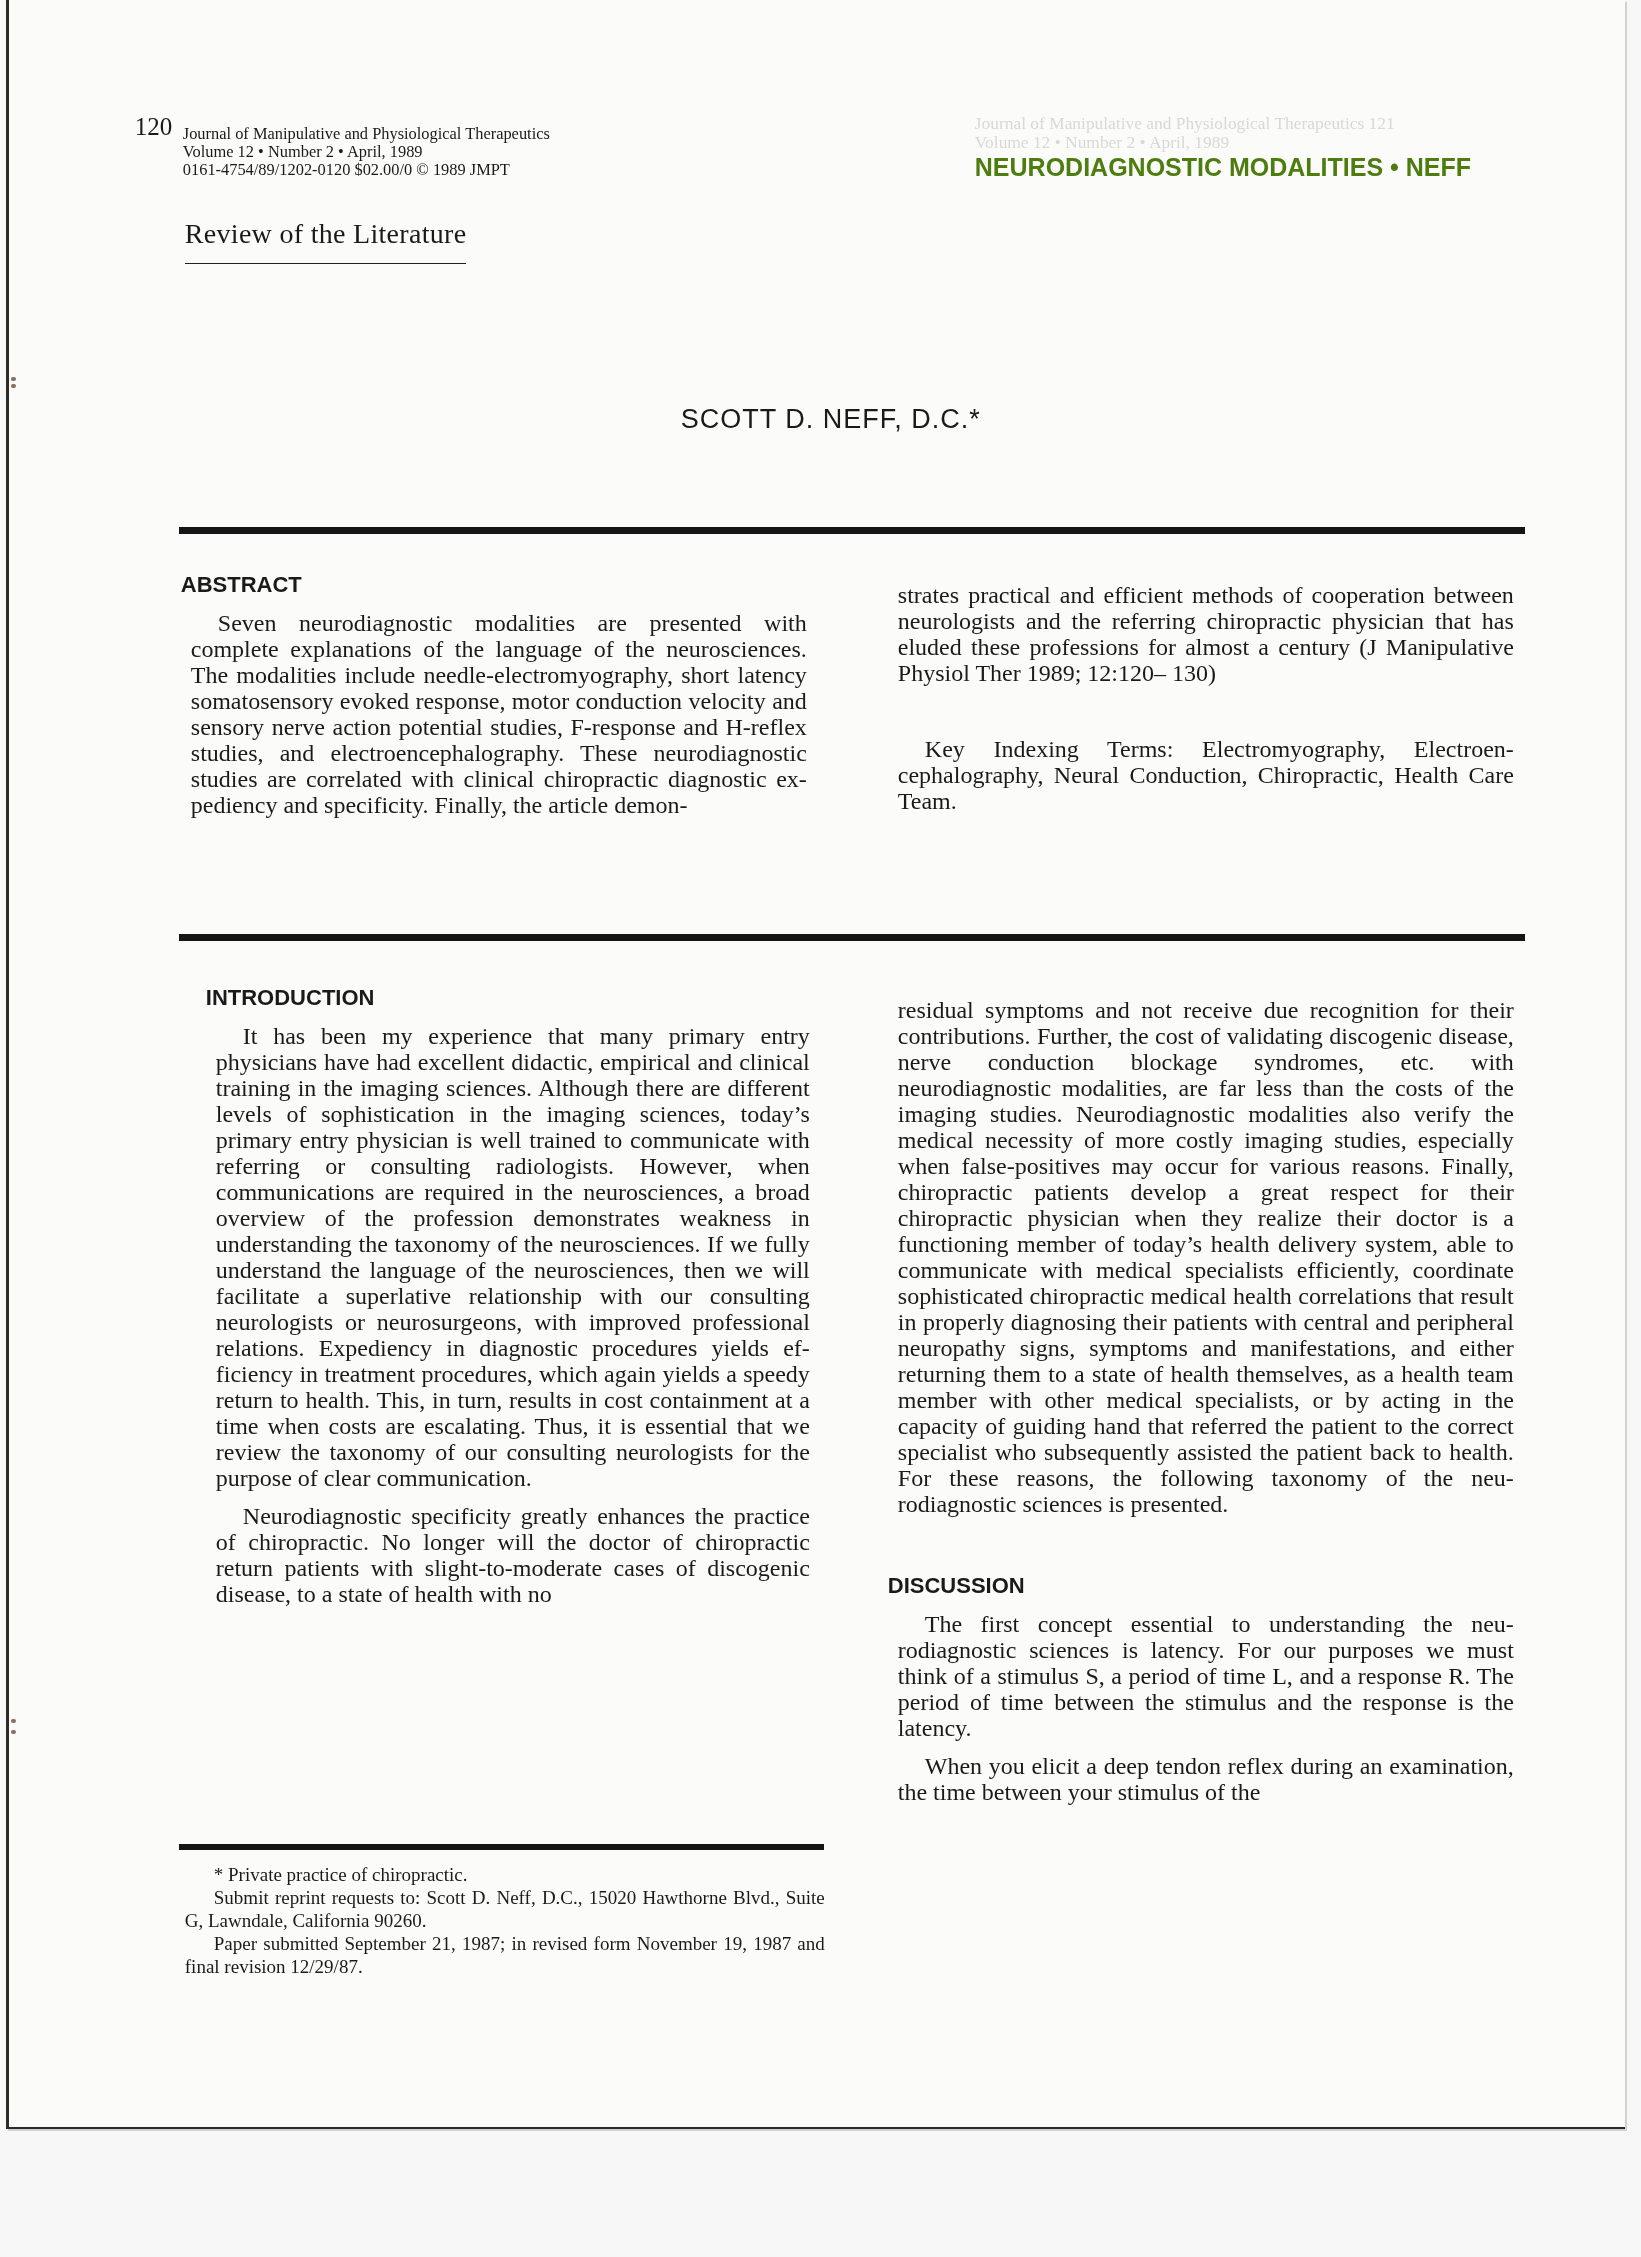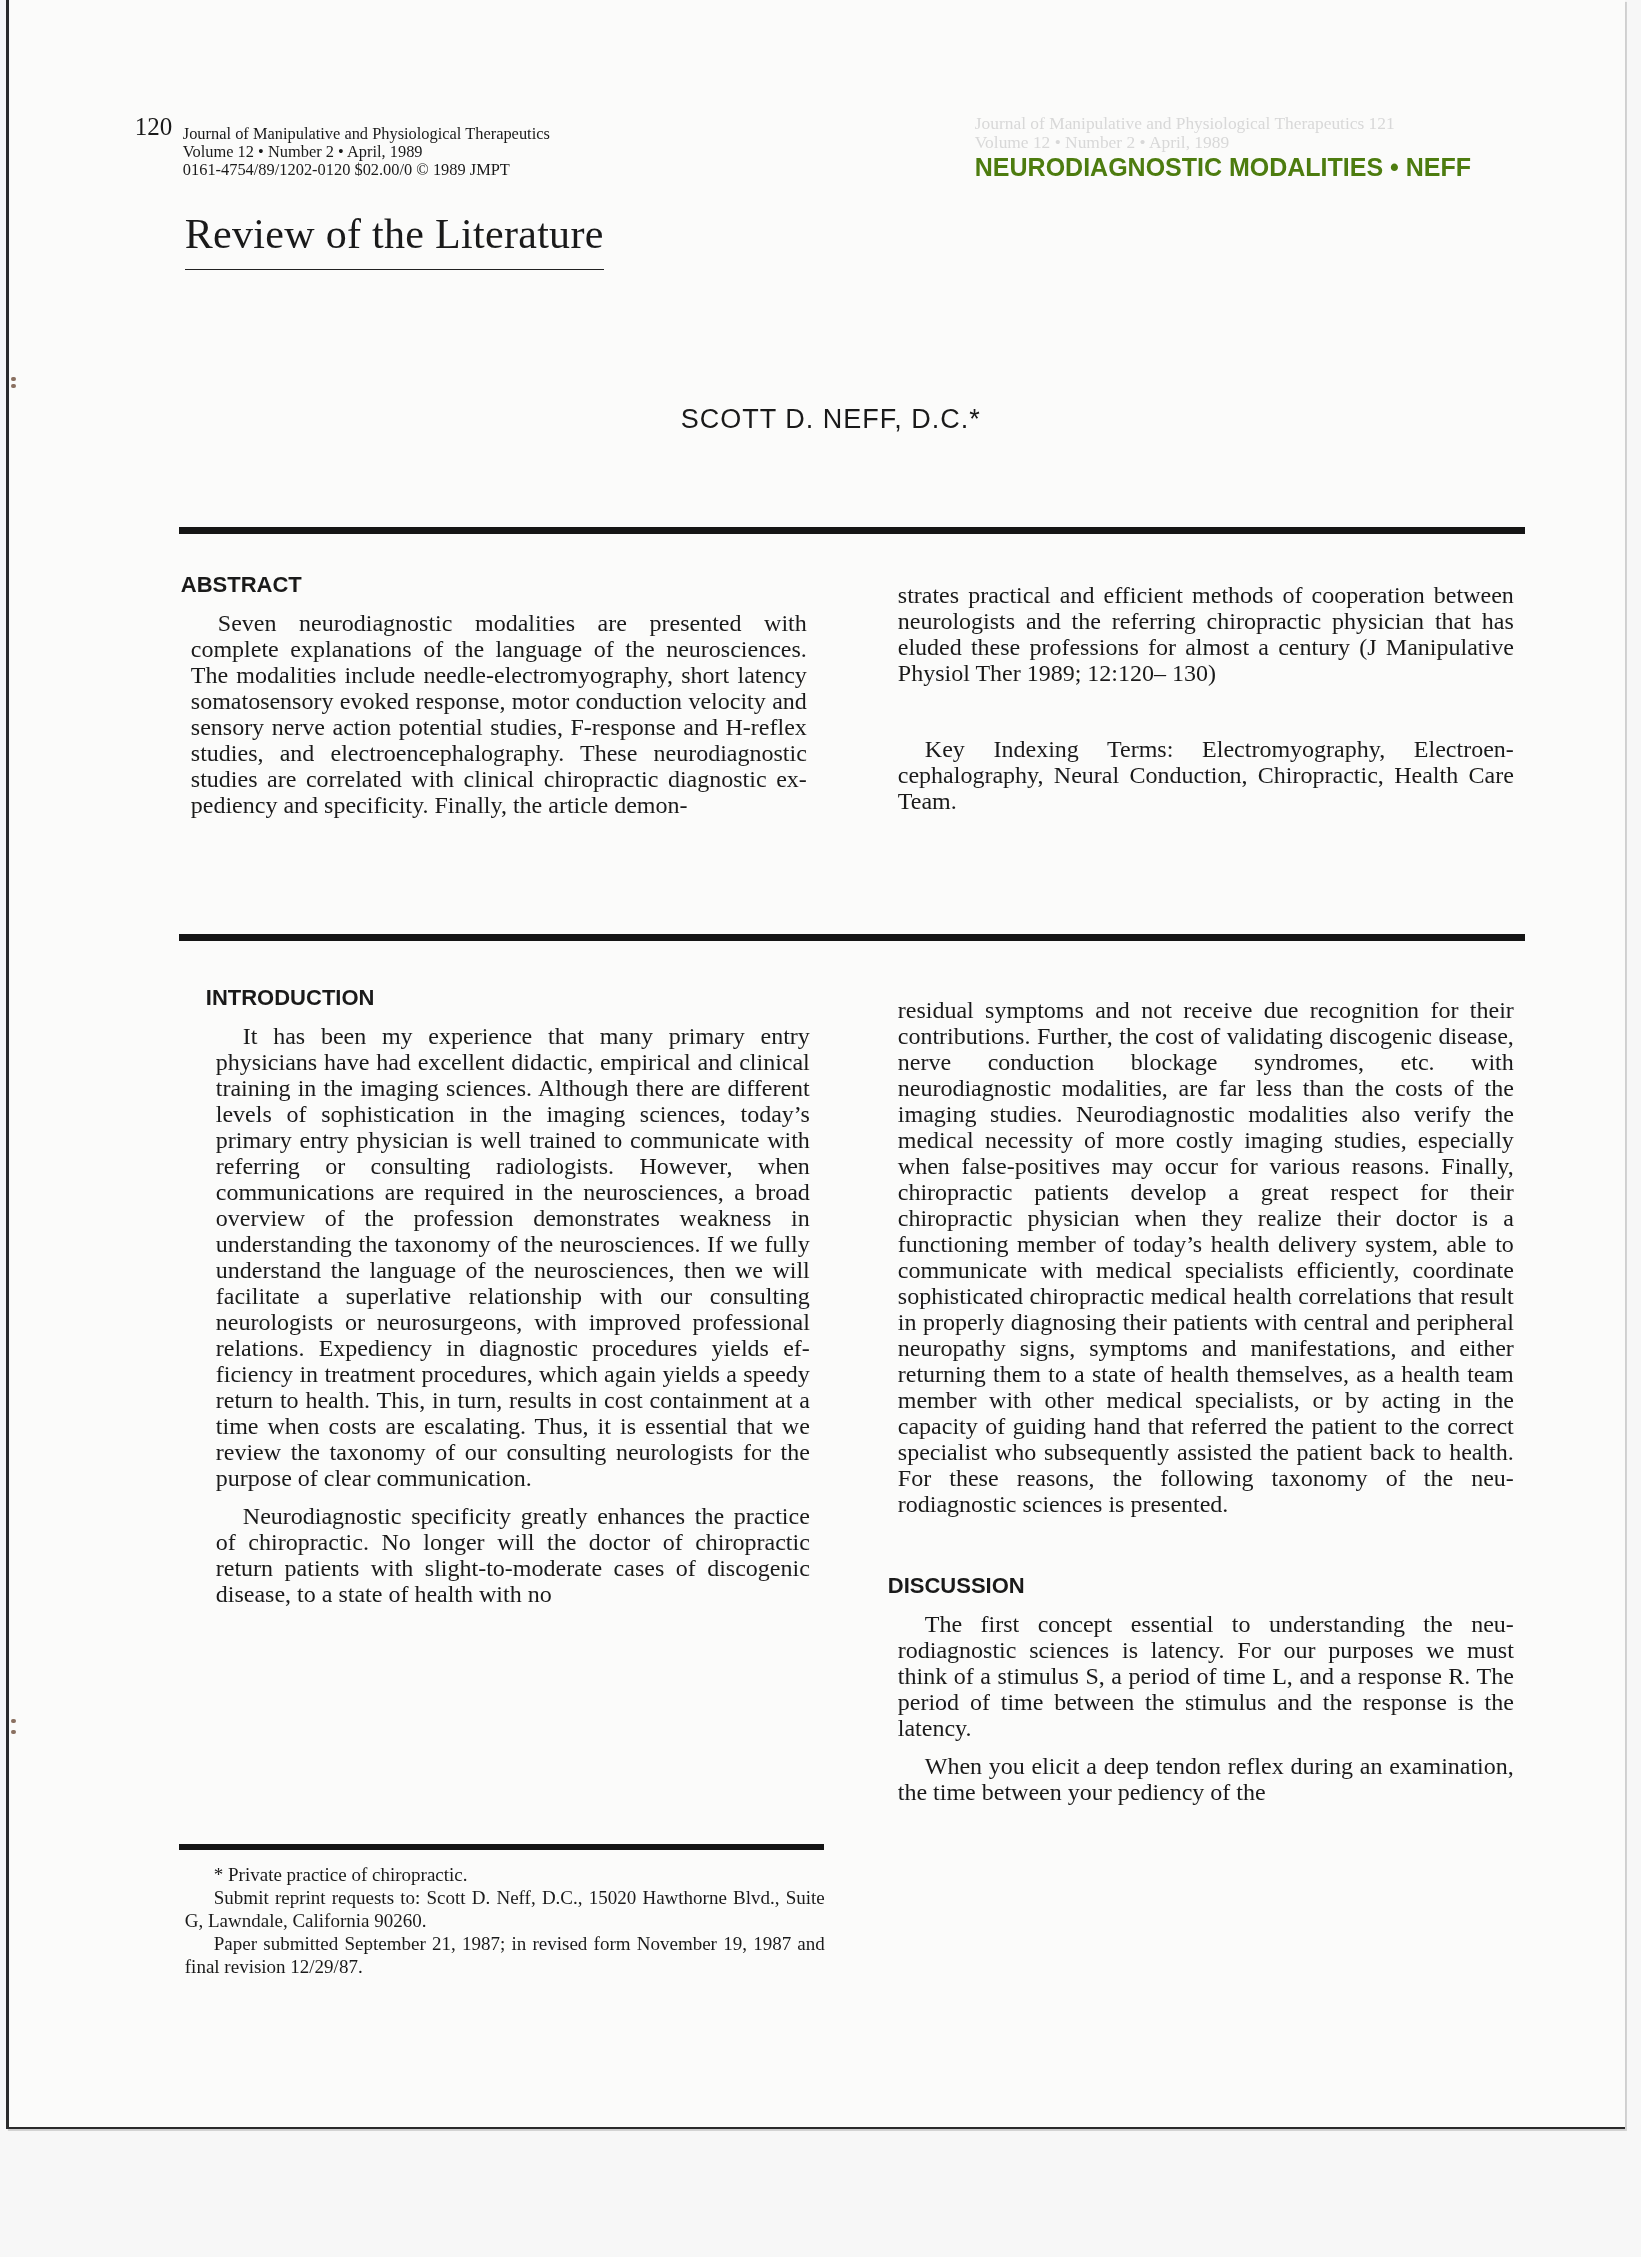--- a/index.html
+++ b/index.html
@@ -17,22 +17,22 @@
   }
   .ghost {
     position:absolute; left:966px; top:114px; width:521px;
     color:#d8d8d8; text-align:left; font-size:17.4px; line-height:19.3px;
   }
   .ghost .g3 { font-family:"Liberation Sans", sans-serif; font-size:25px; font-weight:bold; line-height:29px; color:#4d7c0f; }
   .header { position:absolute; left:126px; top:114px; }
   .pgnum { position:absolute; left:0; top:0; font-size:25px; line-height:25px; }
   .jinfo { position:absolute; left:48px; top:2.9px; width:579px; font-size:16.4px; line-height:18.3px;margin-top:8px; }
   .section-kicker {
-    position:absolute; left:176px; top:209px; font-size:42px; line-height:50px;
-    border-bottom:1.9px solid #222; padding-bottom:10px; letter-spacing:0.3px;
+    position:absolute; left:176px; top:209px; font-size:28px; line-height:50px;
+    border-bottom:1.9px solid #222; padding-bottom:4px; letter-spacing:0.3px;
   }
   .title {
     position:absolute; left:176px; top:307px;
     font-family:"Liberation Sans", sans-serif; font-weight:bold; font-size:39px; line-height:44px;
     letter-spacing:-0.4px;
   }
   .author {
     position:absolute; left:672px; top:404px;
     font-family:"Liberation Sans", sans-serif; font-size:27px; line-height:31px; letter-spacing:1px;
   }
@@ -90,21 +90,21 @@
     <div class="hd">INTRODUCTION</div>
     <p>It has been my experience that many primary entry physicians have had excellent didactic, empirical and clinical training in the imaging sciences. Although there are different levels of sophistication in the imaging sciences, today’s primary entry physician is well trained to communicate with referring or consulting radiolo­gists. However, when communications are required in the neurosciences, a broad overview of the profession demonstrates weakness in understanding the taxonomy of the neurosciences. If we fully understand the lan­guage of the neurosciences, then we will facilitate a superlative relationship with our consulting neurolo­gists or neurosurgeons, with improved professional re­lations. Expediency in diagnostic procedures yields ef­ficiency in treatment procedures, which again yields a speedy return to health. This, in turn, results in cost containment at a time when costs are escalating. Thus, it is essential that we review the taxonomy of our consulting neurologists for the purpose of clear com­munication.</p>
     <p>Neurodiagnostic specificity greatly enhances the practice of chiropractic. No longer will the doctor of chiropractic return patients with slight-to-moderate cases of discogenic disease, to a state of health with no</p>
   </div>
 
   <div class="col" style="left:877px; top:985px;">
     <p class="noindent">residual symptoms and not receive due recognition for their contributions. Further, the cost of validating dis­cogenic disease, nerve conduction blockage syndromes, etc. with neurodiagnostic modalities, are far less than the costs of the imaging studies. Neurodiagnostic mo­dalities also verify the medical necessity of more costly imaging studies, especially when false-positives may occur for various reasons. Finally, chiropractic patients develop a great respect for their chiropractic physician when they realize their doctor is a functioning member of today’s health delivery system, able to communicate with medical specialists efficiently, coordinate sophis­ticated chiropractic medical health correlations that result in properly diagnosing their patients with central and peripheral neuropathy signs, symptoms and man­ifestations, and either returning them to a state of health themselves, as a health team member with other med­ical specialists, or by acting in the capacity of guiding hand that referred the patient to the correct specialist who subsequently assisted the patient back to health. For these reasons, the following taxonomy of the neu­rodiagnostic sciences is presented.</p>
     <div class="gap" style="height:42px;"></div>
     <div class="hd">DISCUSSION</div>
     <p>The first concept essential to understanding the neu­rodiagnostic sciences is latency. For our purposes we must think of a stimulus S, a period of time L, and a response R. The period of time between the stimulus and the response is the latency.</p>
-    <p>When you elicit a deep tendon reflex during an examination, the time between your pediency of the</p>
+    <p>When you elicit a deep tendon reflex during an examination, the time between your stimulus of the</p>
   </div>
 
   <div class="rule" style="left:170px; top:1844px; width:645px; height:5.8px;"></div>
 
   <div class="foot">
     <p>* Private practice of chiropractic.</p>
     <p>Submit reprint requests to: Scott D. Neff, D.C., 15020 Hawthorne Blvd., Suite G, Lawndale, California 90260.</p>
     <p>Paper submitted September 21, 1987; in revised form November 19, 1987 and final revision 12/29/87.</p>
   </div>
 

